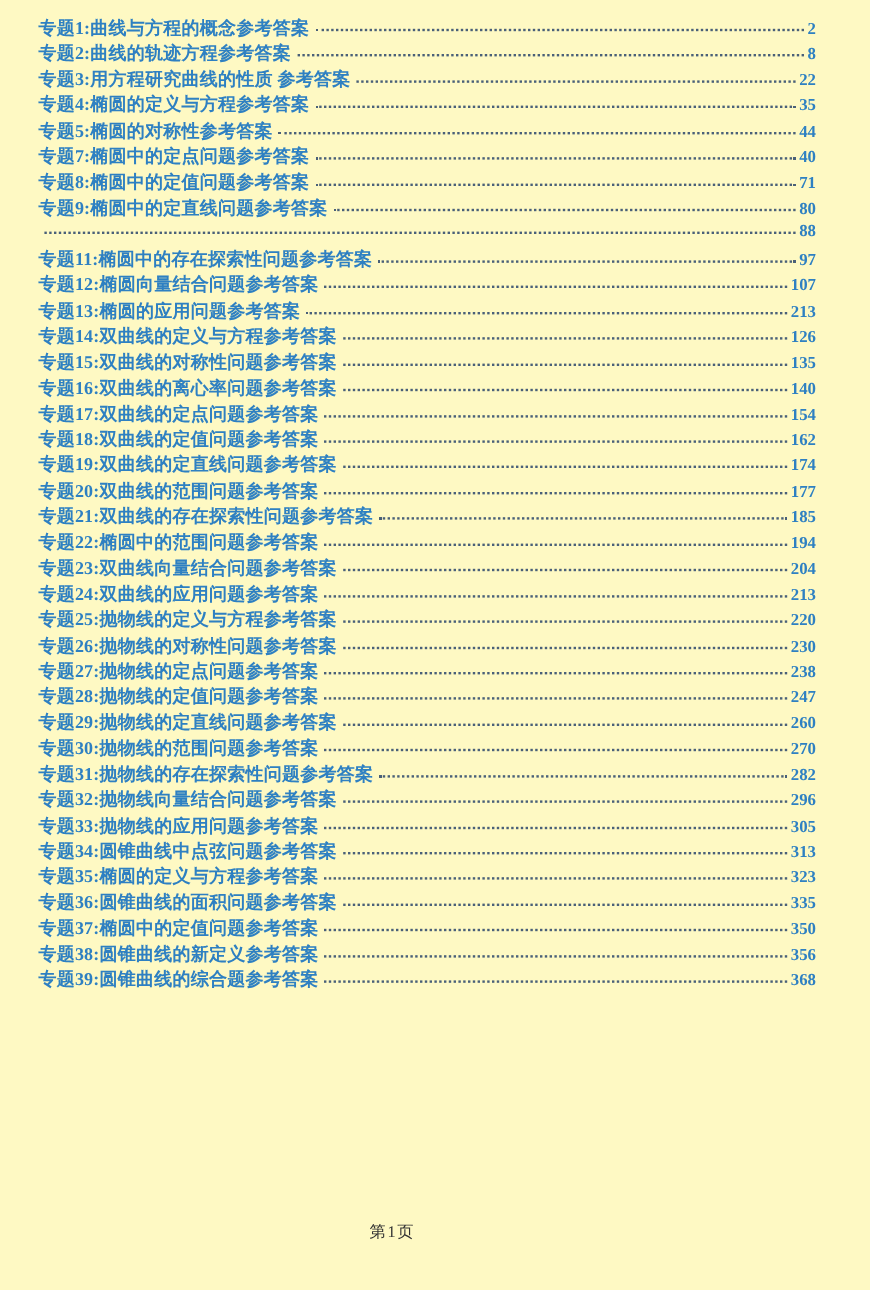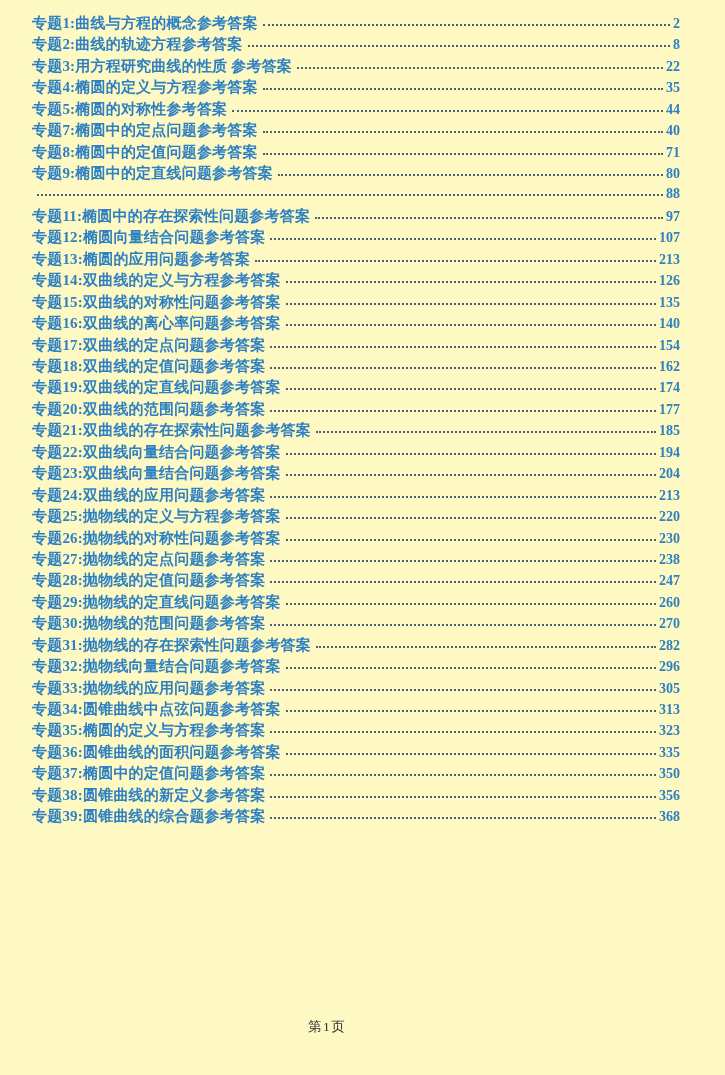--- a/index.html
+++ b/index.html
@@ -185,21 +185,21 @@
     <span class="toc-page">177</span>
   </a>
 
   <a class="toc-row">
     <span class="toc-label">专题21:双曲线的存在探索性问题参考答案</span>
     <span class="toc-leader"></span>
     <span class="toc-page">185</span>
   </a>
 
   <a class="toc-row">
-    <span class="toc-label">专题22:双曲线向量结合问题参考答案</span>
+    <span class="toc-label">专题22:椭圆中的范围问题参考答案</span>
     <span class="toc-leader"></span>
     <span class="toc-page">194</span>
   </a>
 
   <a class="toc-row">
     <span class="toc-label">专题23:双曲线向量结合问题参考答案</span>
     <span class="toc-leader"></span>
     <span class="toc-page">204</span>
   </a>
 

